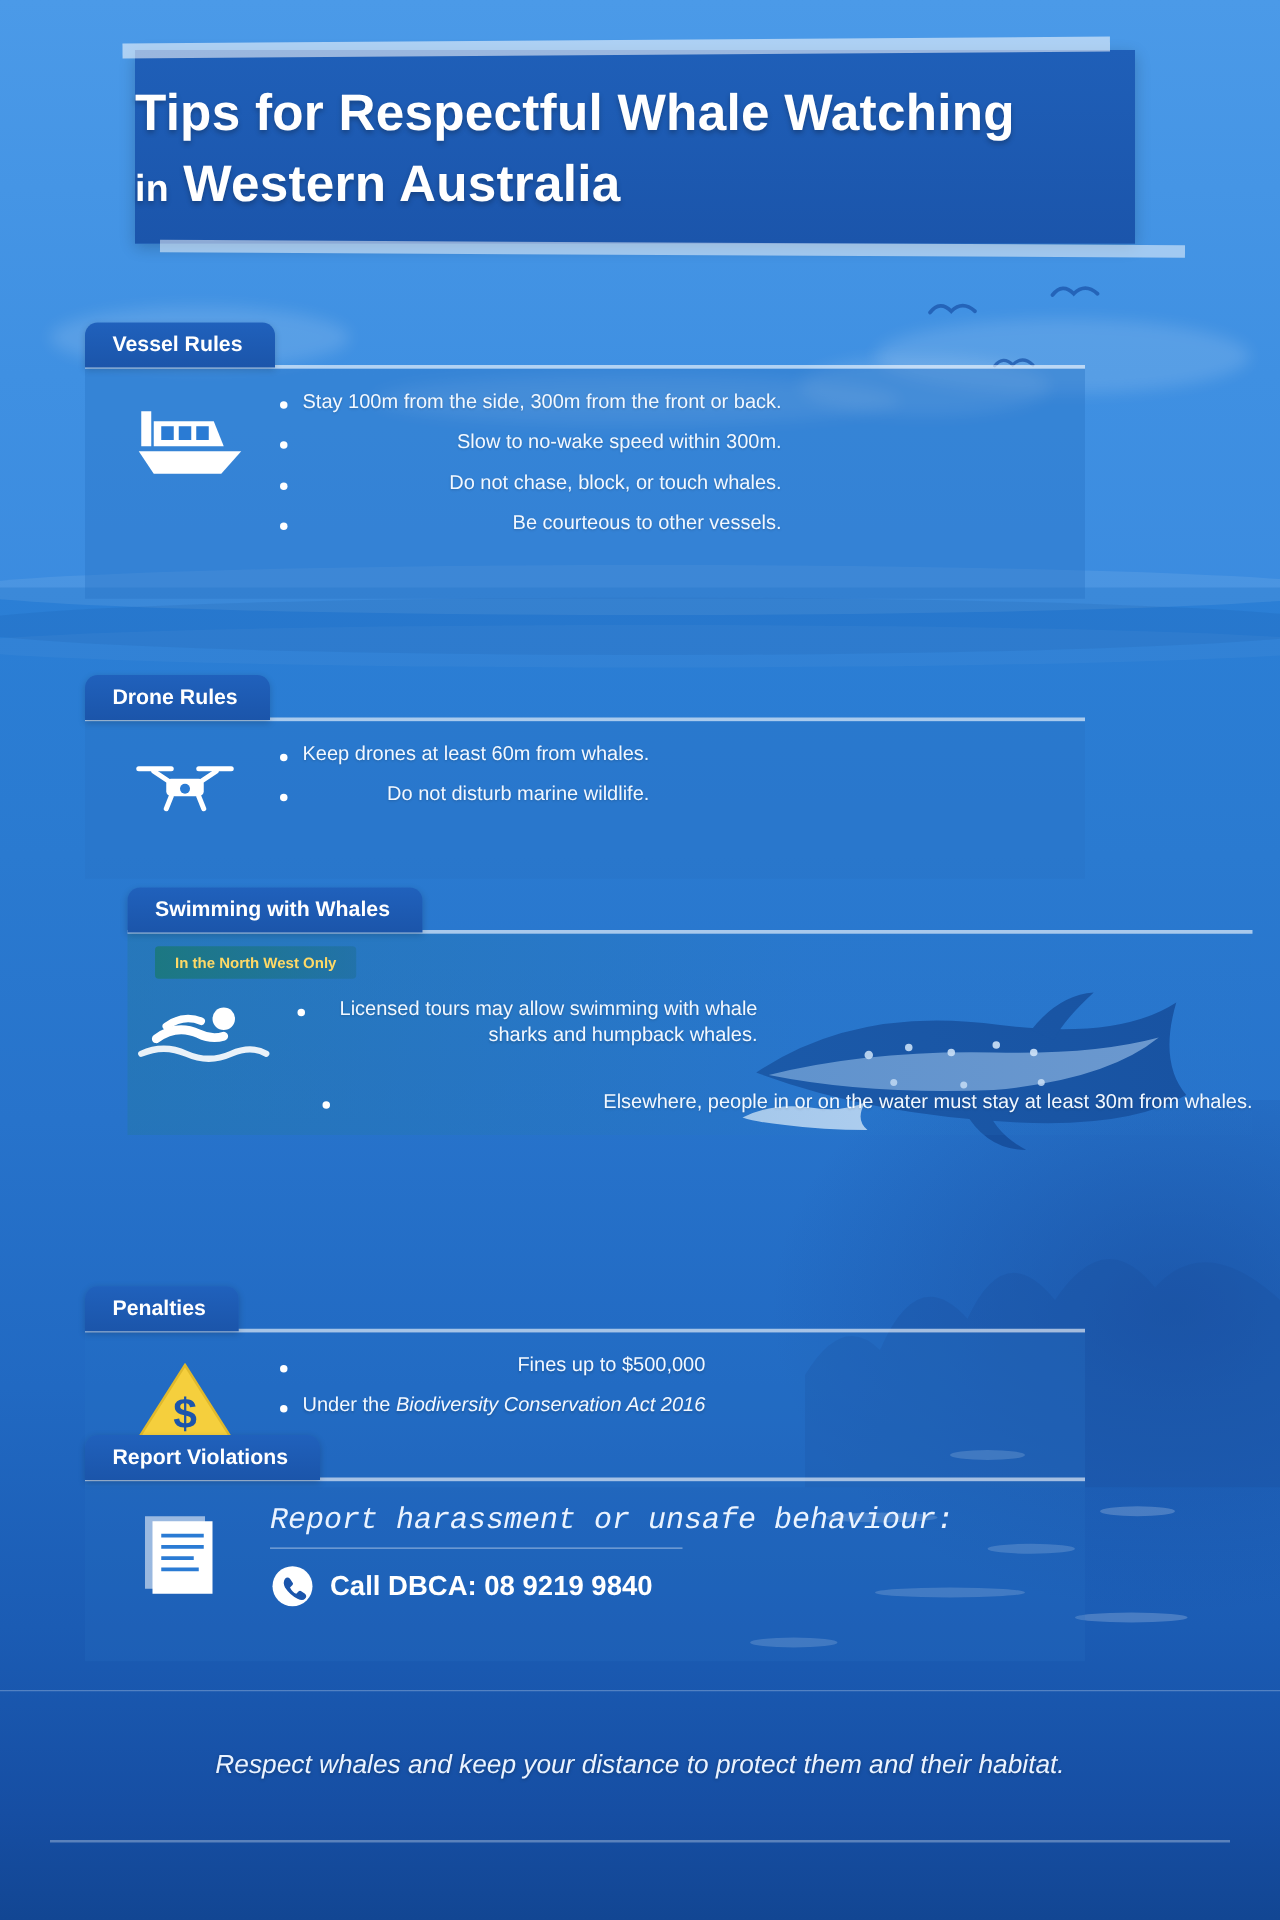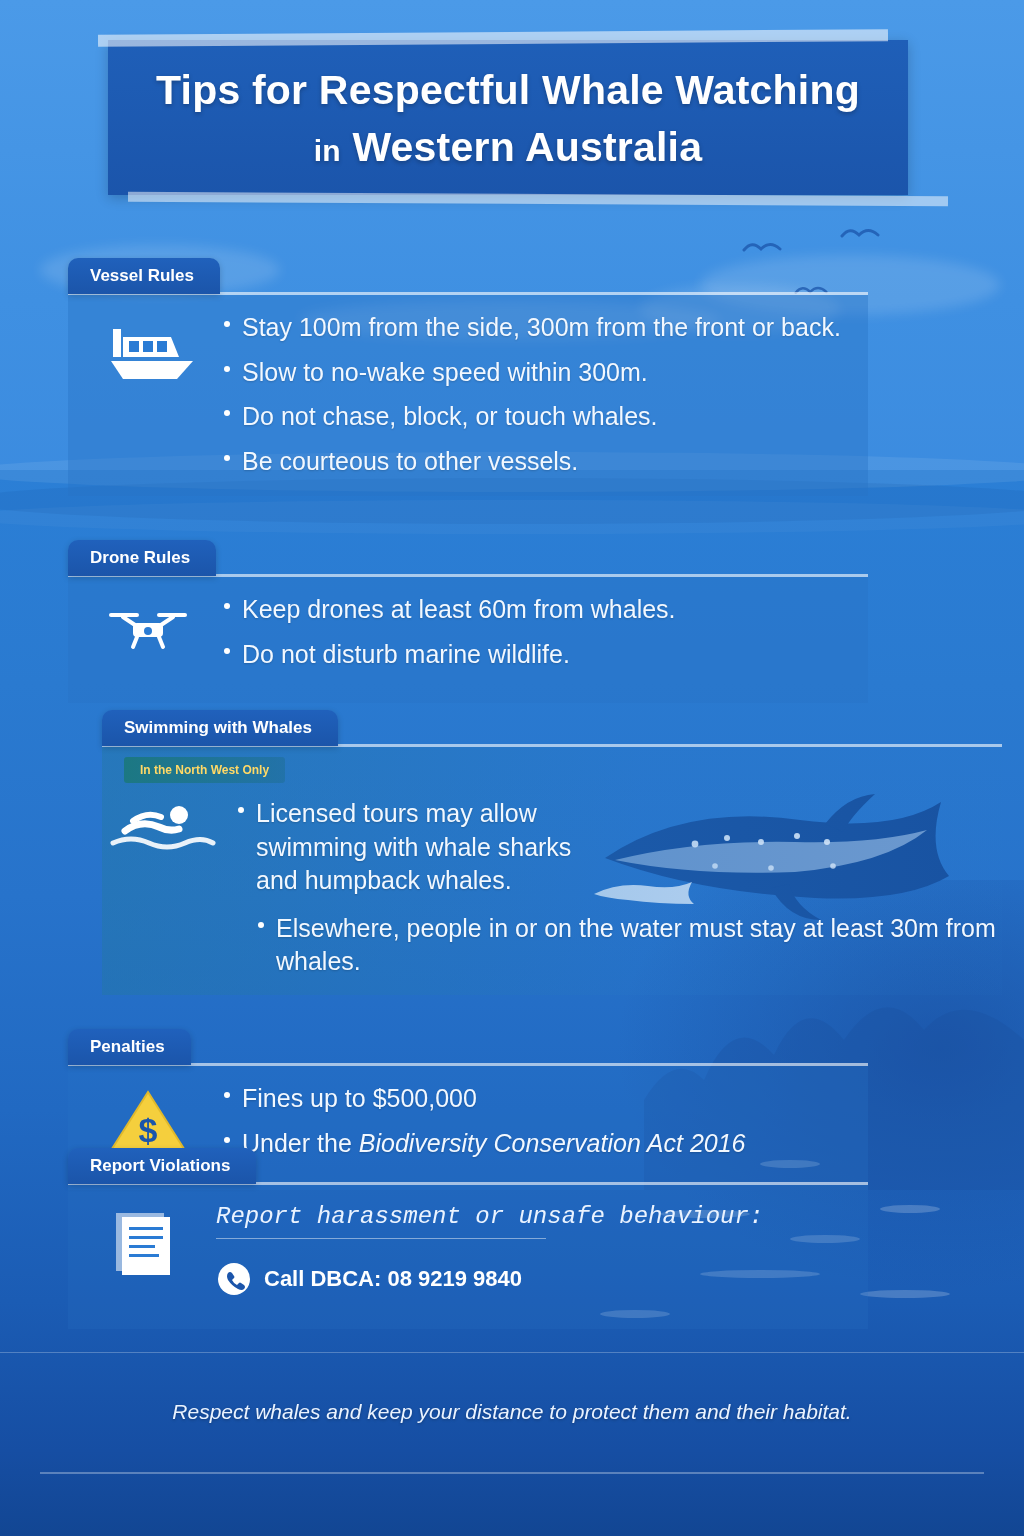--- a/index.html
+++ b/index.html
@@ -101,21 +101,21 @@
     content: "";
     position: absolute;
     left: 20px; bottom: -9px; width: 820px; height: 10px;
     background: rgba(255,255,255,0.50);
     transform: rotate(0.3deg);
   }
   .title {
     position: absolute;
     left: 108px; top: 62px;
     width: 800px;
-    text-align: center;
+    text-align: left;
     font-size: 41px;
     font-weight: bold;
     line-height: 1.38;
     letter-spacing: 0.2px;
     text-shadow: 0 2px 4px rgba(0,0,0,0.25);
   }
   .title .small { font-size: 30px; font-weight: bold; }
 
   
   .section { position: absolute; }
@@ -141,25 +141,26 @@
     align-items: flex-start;
     gap: 8px;
   }
   ul.bullets {
     margin: 0;
     padding: 0 0 0 26px;
     list-style: none;
   }
   ul.bullets li {
     position: relative;
-    font-size: 25px;
+    font-size: 16px;
     line-height: 1.34;
     margin-bottom: 11px;
     color: #f2f8ff;
     text-shadow: 0 1px 2px rgba(0,0,0,0.18);
+    text-align: right;
   }
   ul.bullets li:last-child { margin-bottom: 0; }
   ul.bullets li::before {
     content: "";
     position: absolute;
     left: -18px; top: 10px;
     width: 6px; height: 6px;
     border-radius: 50%;
     background: #ffffff;
   }
@@ -202,21 +203,21 @@
     left: 40px; top: 1472px; width: 944px; height: 2px;
     background: rgba(255,255,255,0.30);
   }
 
   .phone-line {
     display: flex;
     align-items: center;
     gap: 12px;
     font-size: 22px;
     font-weight: bold;
-    margin-top: 22px;
+    margin-top: 12px;
   }
   .report-head {
     font-style: italic;
     font-size: 24px;
     color: #eaf3ff;
     font-family: Liberation Mono, monospace;
   }
   .report-div {
     width: 330px; height: 1px;
     background: rgba(255,255,255,0.45);

